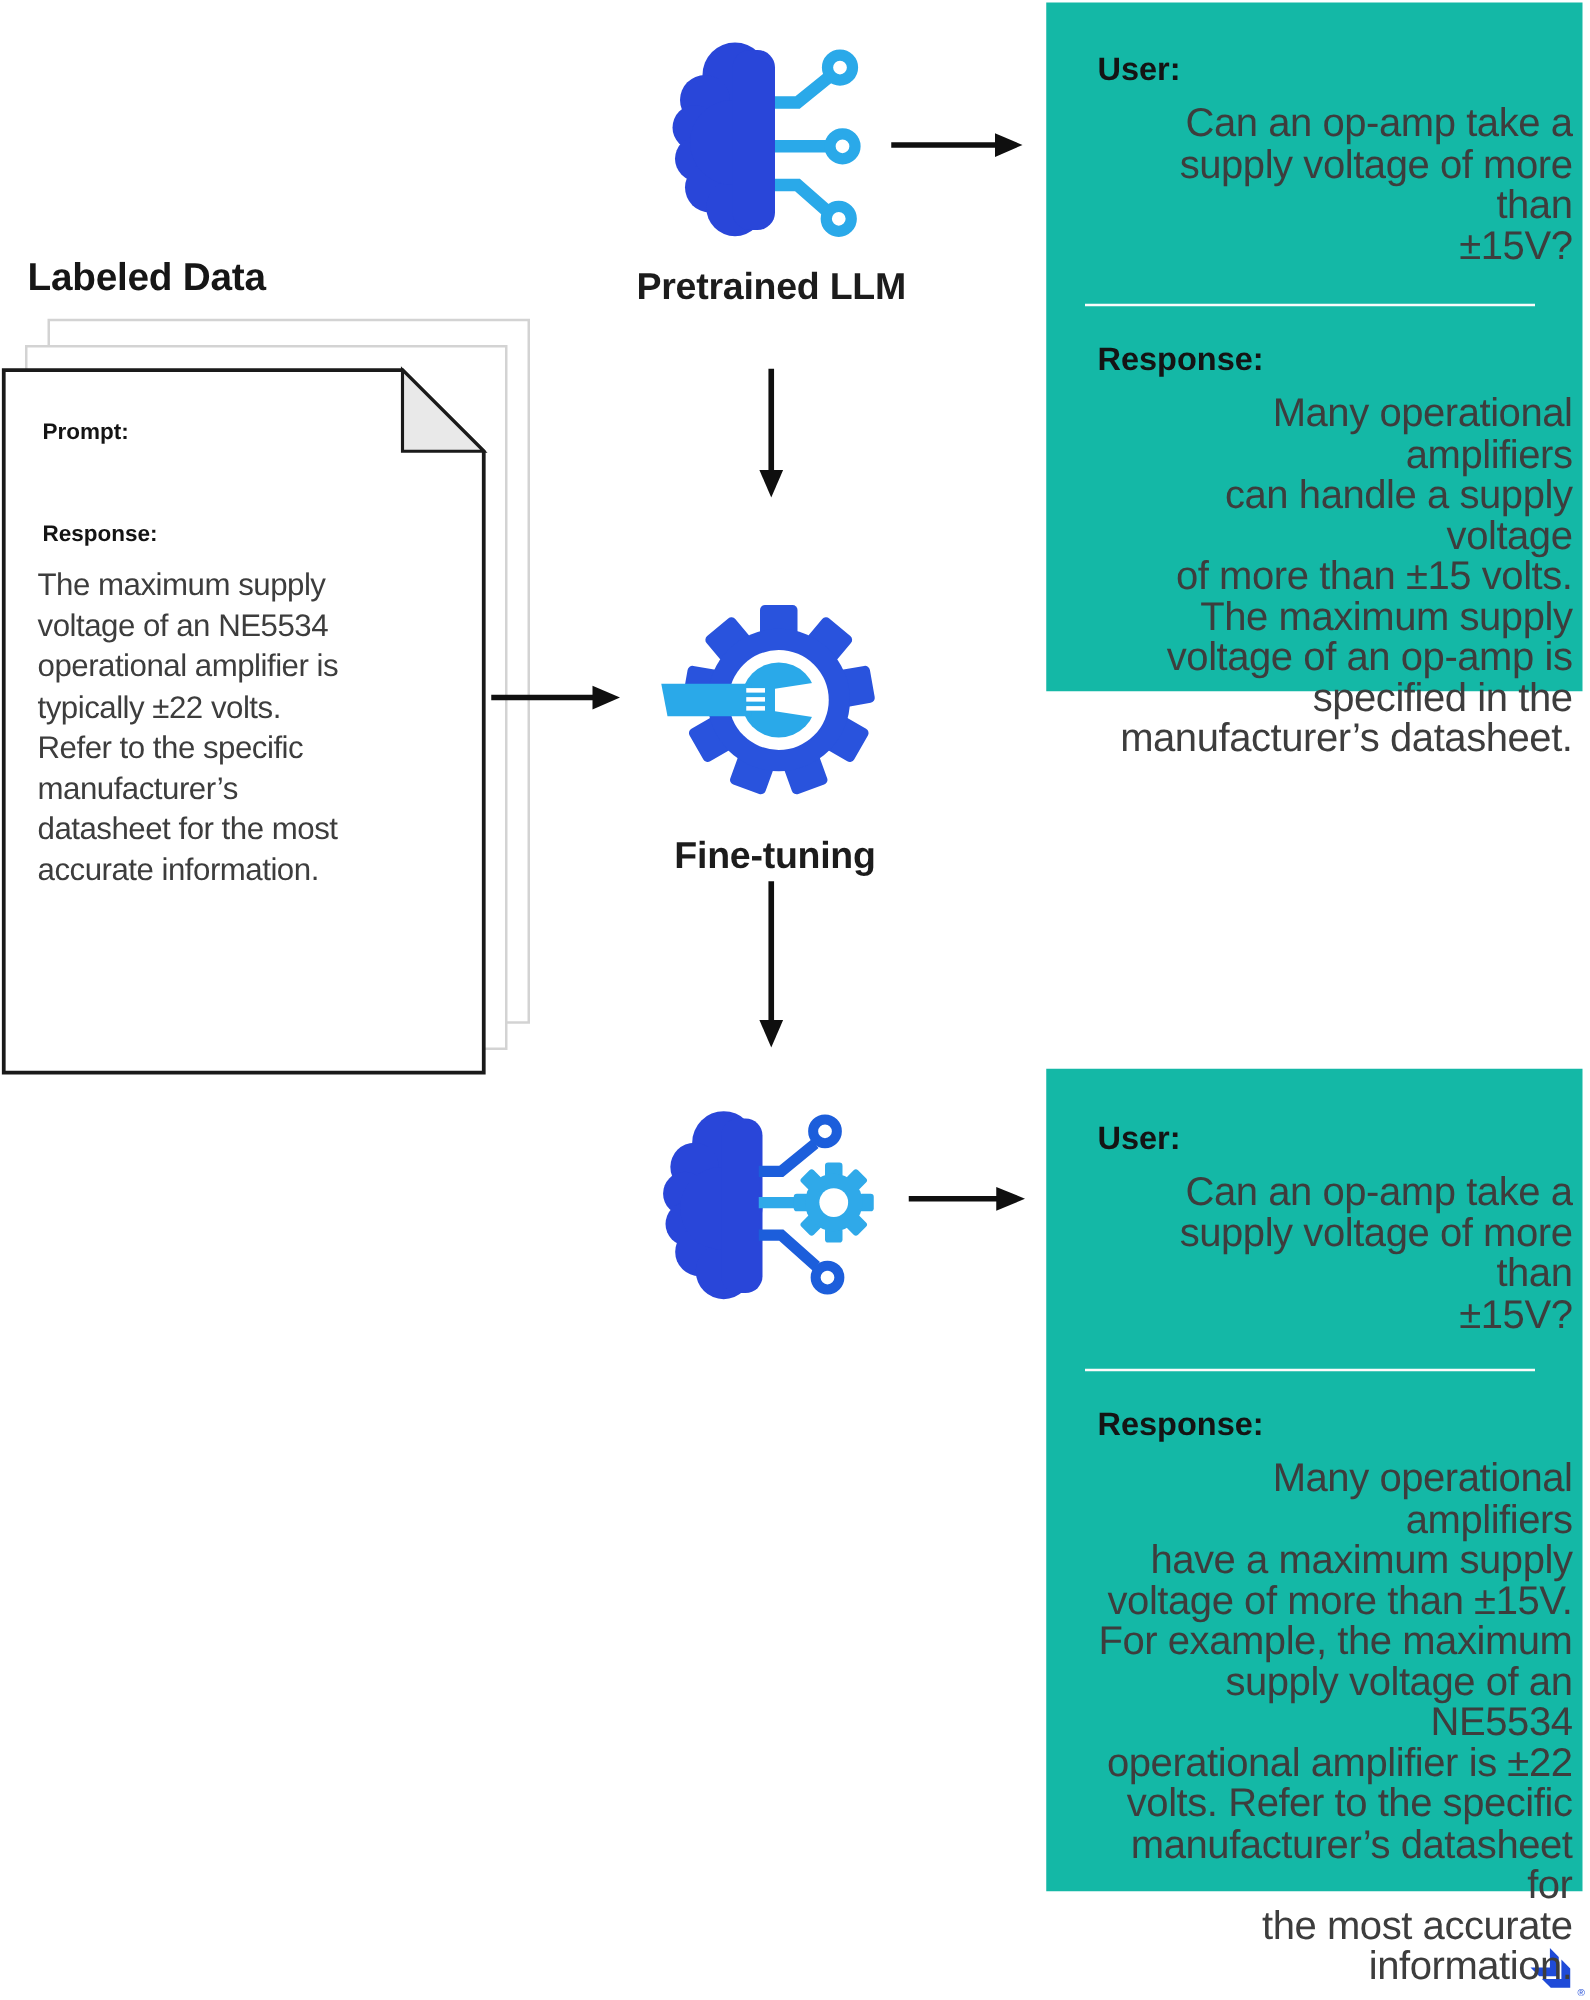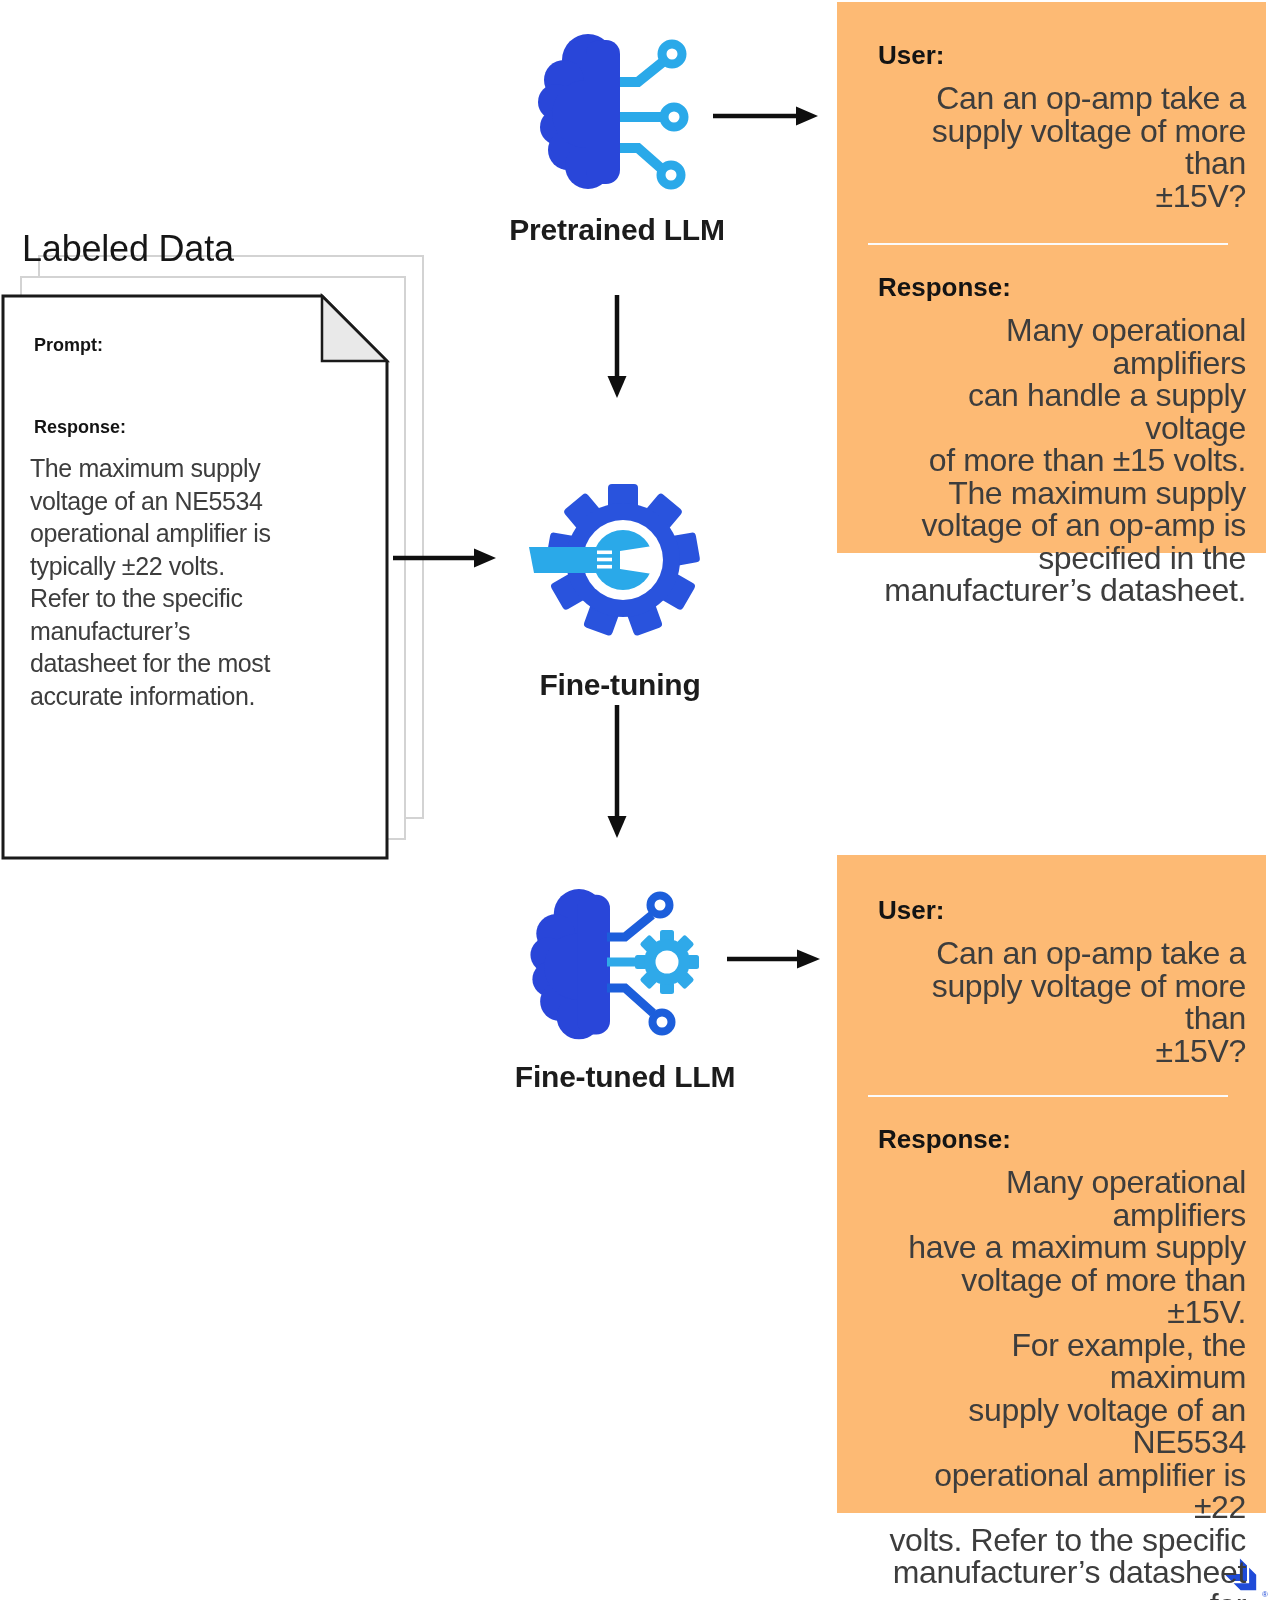--- a/index.html
+++ b/index.html
@@ -1,22 +1,22 @@
 <!DOCTYPE html>
 <html><head>
 <meta charset="utf-8">
 <style>
   html,body{margin:0;padding:0;background:#ffffff;}
   #canvas{position:relative;width:1272px;height:1600px;background:#fff;overflow:hidden;
           font-family:"Liberation Sans","DejaVu Sans",sans-serif;color:#161616;}
   #art{position:absolute;left:0;top:0;width:1272px;height:1600px;}
   .abs{position:absolute;}
-  .title{font-size:36px;font-weight:400;color:#161616;letter-spacing:-0.2px;margin-top:24px;}
+  .title{font-size:31px;font-weight:700;color:#161616;letter-spacing:-0.2px;}
   .icon-label{font-size:30px;font-weight:700;color:#1c1c1c;text-align:center;letter-spacing:-0.2px;line-height:36px;}
-  .chat-box{background:#fdba74;box-sizing:border-box;padding:36px 20px 0 41px;}
+  .chat-box{background:#14b8a6;box-sizing:border-box;padding:36px 8px 0 41px;}
   .chat-box.b2{padding-top:38px;}
   .chat-h{font-size:26px;font-weight:700;line-height:34px;margin:0 0 10px 0;color:#141414;}
   .chat-p{font-size:32px;line-height:32.5px;margin:0;color:#3d3d3d;white-space:pre-line;
           letter-spacing:-0.35px;max-width:382px;text-align:right;}
   .divider{border:none;border-top:2px solid #fbfbfb;width:360px;margin:31px 0 25px -10px;}
   .b2 .divider{margin-top:28px;}
   .doc-text{width:322px;}
   .doc-h{font-size:18px;font-weight:700;line-height:34px;margin:0 0 8px 4px;color:#141414;}
   .doc-h.second{margin-top:48px;}
   .doc-p{font-size:25px;line-height:32.5px;margin:0;color:#3d3d3d;white-space:pre-line;letter-spacing:-0.4px;}
@@ -152,21 +152,20 @@
 operational amplifier is
 typically ±22 volts.
 Refer to the specific
 manufacturer’s
 datasheet for the most
 accurate information.</p>
   </div>
 
   <div class="abs icon-label" style="left:450px;top:667px;width:340px;">Fine-tuning</div>
   <div class="abs icon-label" style="left:447px;top:212px;width:340px;">Pretrained LLM</div>
-  <div class="abs icon-label" style="left:455px;top:1059px;width:340px;">Fine-tuned LLM</div>
 
   <div class="abs chat-box" style="left:837px;top:2px;width:429px;height:551px;">
     <h3 class="chat-h">User:</h3>
     <p class="chat-p">Can an op-amp take a
 supply voltage of more than
 ±15V?</p>
     <hr class="divider">
     <h3 class="chat-h">Response:</h3>
     <p class="chat-p">Many operational amplifiers
 can handle a supply voltage

